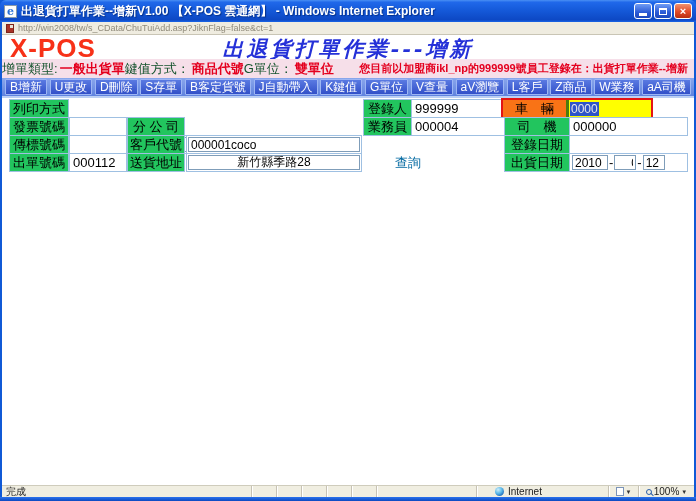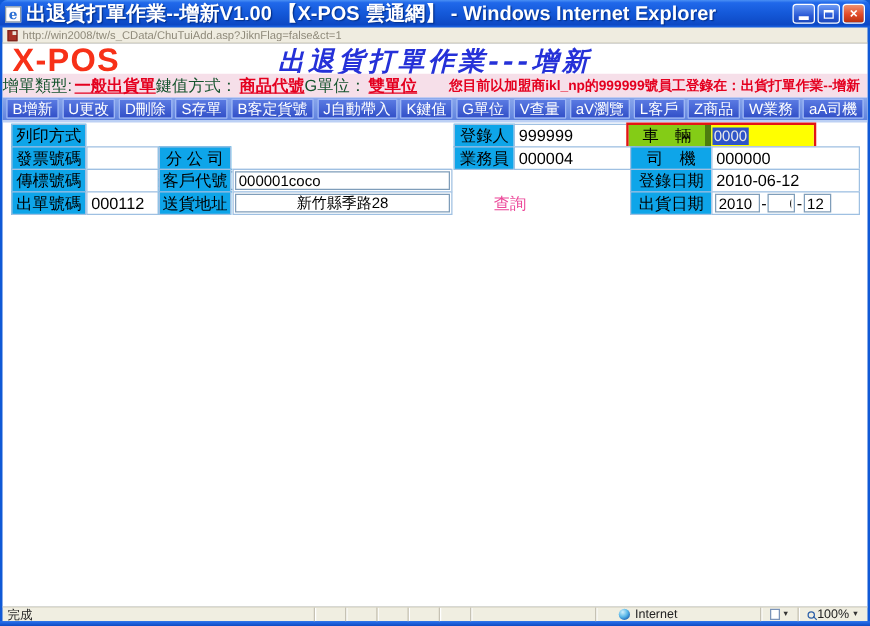--- a/index.html
+++ b/index.html
@@ -9,21 +9,21 @@
   .window { width:696px; height:501px; background:#1059d6; position:relative; overflow:hidden; }
 
   
   .titlebar {
     height:22px; display:flex; align-items:center; padding:0 4px;
     background:linear-gradient(180deg,#4a90f4 0%,#2068ea 10%,#155ada 45%,#0d48c4 90%,#1a66e8 100%);
     border-radius:6px 6px 0 0;
   }
   .titleicon { width:13px; height:13px; background:#fdfdfd; border:1px solid #8899aa;
     color:#2a6fd4; font:bold 11px "DejaVu Serif", serif; text-align:center; line-height:11px; margin-right:4px; flex:none; }
-  .titletext { color:#fff; font-weight:bold; font-size:16px; text-shadow:1px 1px 1px #04308a;
+  .titletext { color:#fff; font-weight:bold; font-size:12px; text-shadow:1px 1px 1px #04308a;
     white-space:nowrap; overflow:hidden; flex:1; }
   .winbtns { display:flex; gap:2px; flex:none; }
   .winbtn { width:18px; height:16px; border-radius:3px; border:1px solid #fff;
     display:flex; align-items:center; justify-content:center; color:#fff; font-size:11px; line-height:1;
     background:linear-gradient(180deg,#6f9cf4,#2a5ad6 60%,#1d48bc); }
   .winbtn.close { background:linear-gradient(180deg,#f0926f,#e14a28 55%,#b83010); font-weight:bold; }
   .glyph-min { width:8px; height:3px; background:#fff; margin-top:7px; }
   .glyph-restore { width:8px; height:7px; border:1px solid #fff; border-top:2px solid #fff; }
 
   
@@ -39,51 +39,51 @@
 
   .headerband { position:absolute; left:0; top:0; width:100%; height:24px; background:#fff; }
   .logo { position:absolute; left:8px; top:-2px; color:#f73118; font-size:26px; font-weight:bold; letter-spacing:1px; }
   .pagetitle { position:absolute; left:0; right:0; top:0; text-align:center;
     font-family:"DejaVu Serif", serif; font-weight:bold; font-style:italic;
     color:#2531d8; font-size:21px; letter-spacing:3px; }
 
   .infoband { position:absolute; left:0; top:24px; width:100%; height:19px; background:#f6dfe9;
     display:flex; align-items:center; font-size:13px; white-space:nowrap; }
   .infoband .k { color:#14532d; font-weight:normal; margin-left:0; }
-  .infoband .v { color:#e4001f; font-weight:bold; margin-left:2px;text-decoration:underline; }
+  .infoband .v { color:#e4001f; font-weight:bold; margin-left:2px; }
   .login-notice { margin-left:auto; margin-right:6px; color:#e4001f; font-size:11px; font-weight:bold; }
 
   .toolbar { position:absolute; left:0; top:43px; width:100%; height:20px;
     background:linear-gradient(180deg,#8aa7ec,#5f82de); border-bottom:2px solid #bcd0f4;
     display:flex; align-items:center; justify-content:space-between; padding:0 3px; }
   .tbtn { height:16px; display:flex; align-items:center; padding:0 4px;
     background:linear-gradient(180deg,#5a7ae2,#3250c8); border:1px solid #9db6f4; border-radius:1px;
     color:#fff; font-size:12px; white-space:nowrap; cursor:pointer; }
 
   
   .form { position:absolute; left:6px; top:64px; width:682px; height:74px; }
   .cell { position:absolute; height:19px; border:1px solid #9fc0e2; display:flex; align-items:center;
     padding:0 3px; font-size:13px; background:#fff; overflow:hidden; white-space:nowrap; }
-  .lbl { background:#0ea5e9; justify-content:center; color:#000; }
+  .lbl { background:#22c55e; justify-content:center; color:#000; }
   .r1{top:0} .r2{top:18px} .r3{top:36px} .r4{top:54px}
   .c1{left:1px;width:60px} .f1{left:61px;width:58px}
   .c2{left:119px;width:58px} .f2{left:178px;width:176px}
   .c3{left:355px;width:49px} .f3{left:403px;width:97px}
   .c4{left:496px;width:66px} .f4{left:561px;width:119px}
   .f1wide{left:61px;width:292px}
   .inp { height:15px; border:1px solid #7f9db9; background:#fff; font-size:12px; padding:0 2px;
     font-family:"Liberation Sans", sans-serif; }
   .redbox { position:absolute; left:493px; top:-1px; width:152px; height:21px; border:2px solid #e31515;
     display:flex; align-items:center; background:#fff; }
-  .redbox .vlbl { width:66px; height:17px; background:#84cc16; border-right:5px solid #4d7c0f;
+  .redbox .vlbl { width:66px; height:17px; background:#f97316; border-right:3px solid #4d7c0f;
     display:flex; align-items:center; justify-content:center; font-size:13px; }
   .yellowfield { flex:1; height:17px; background:#ffff00; display:flex; align-items:center; padding:0 1px; cursor:text; }
   .selected { background:#2e54c8; color:#e8e8e8; font-size:12px; padding:0 1px; }
   .query { position:absolute; left:370px; top:54px; width:60px; height:19px; display:flex; align-items:center;
-    justify-content:center; color:#ec4899; font-size:13px; cursor:pointer; text-decoration:none; }
+    justify-content:center; color:#0369a1; font-size:13px; cursor:pointer; text-decoration:none; }
   .datecell { gap:1px; padding:0 2px; }
   .dash { color:#000; }
 
   
   .statusbar { height:12px; margin:0 2px; background:#f0eee1; border-top:1px solid #cfccbc;
     display:flex; align-items:stretch; font-size:10px; color:#222; }
   .seg { border-left:1px solid #c6c2b4; box-shadow:inset 1px 0 0 #fff; display:flex; align-items:center; }
   .seg.first { border-left:none; box-shadow:none; flex:1; padding-left:4px; }
   .seg.sm { width:25px; }
   .seg.gap { width:100px; }
@@ -182,21 +182,20 @@
       <div class="cell lbl c4 r2">司　機</div>
       <div class="cell f4 r2">000000</div>
 
       <div class="cell lbl c1 r3">傳標號碼</div>
       <div class="cell f1 r3"></div>
       <div class="cell lbl c2 r3">客戶代號</div>
       <div class="cell f2 r3" style="padding:0 1px;">
         <input class="inp" style="width: 100%;" value="000001coco">
       </div>
       <div class="cell lbl c4 r3">登錄日期</div>
-      <div class="cell f4 r3">2010-06-12</div>
 
       <div class="cell lbl c1 r4">出單號碼</div>
       <div class="cell f1 r4">000112</div>
       <div class="cell lbl c2 r4">送貨地址</div>
       <div class="cell f2 r4" style="padding:0 1px;">
         <input class="inp" style="width: 100%; text-align: center;" value="新竹縣季路28">
       </div>
       <a class="query" href="#">查詢</a>
       <div class="cell lbl c4 r4">出貨日期</div>
       <div class="cell f4 r4 datecell">

